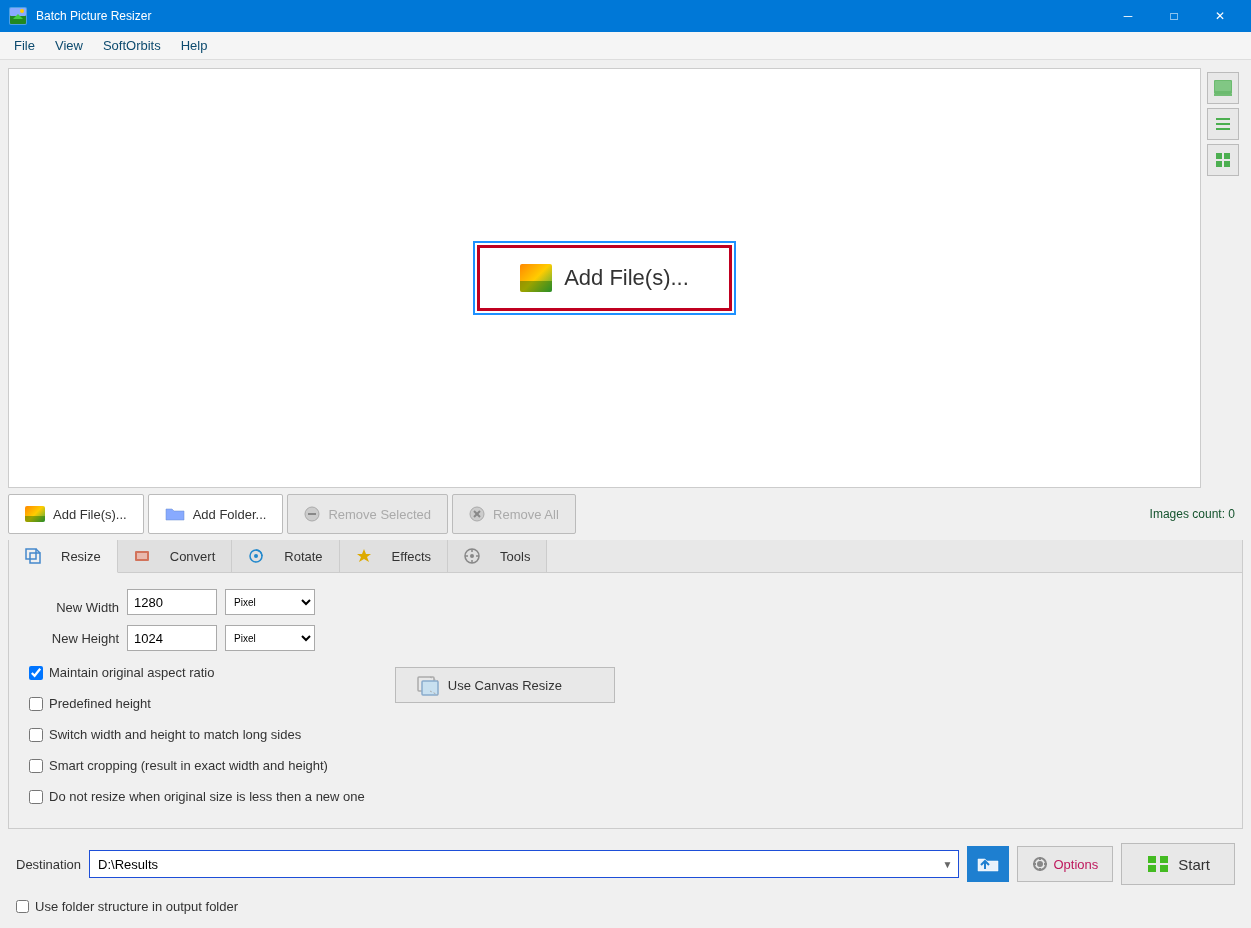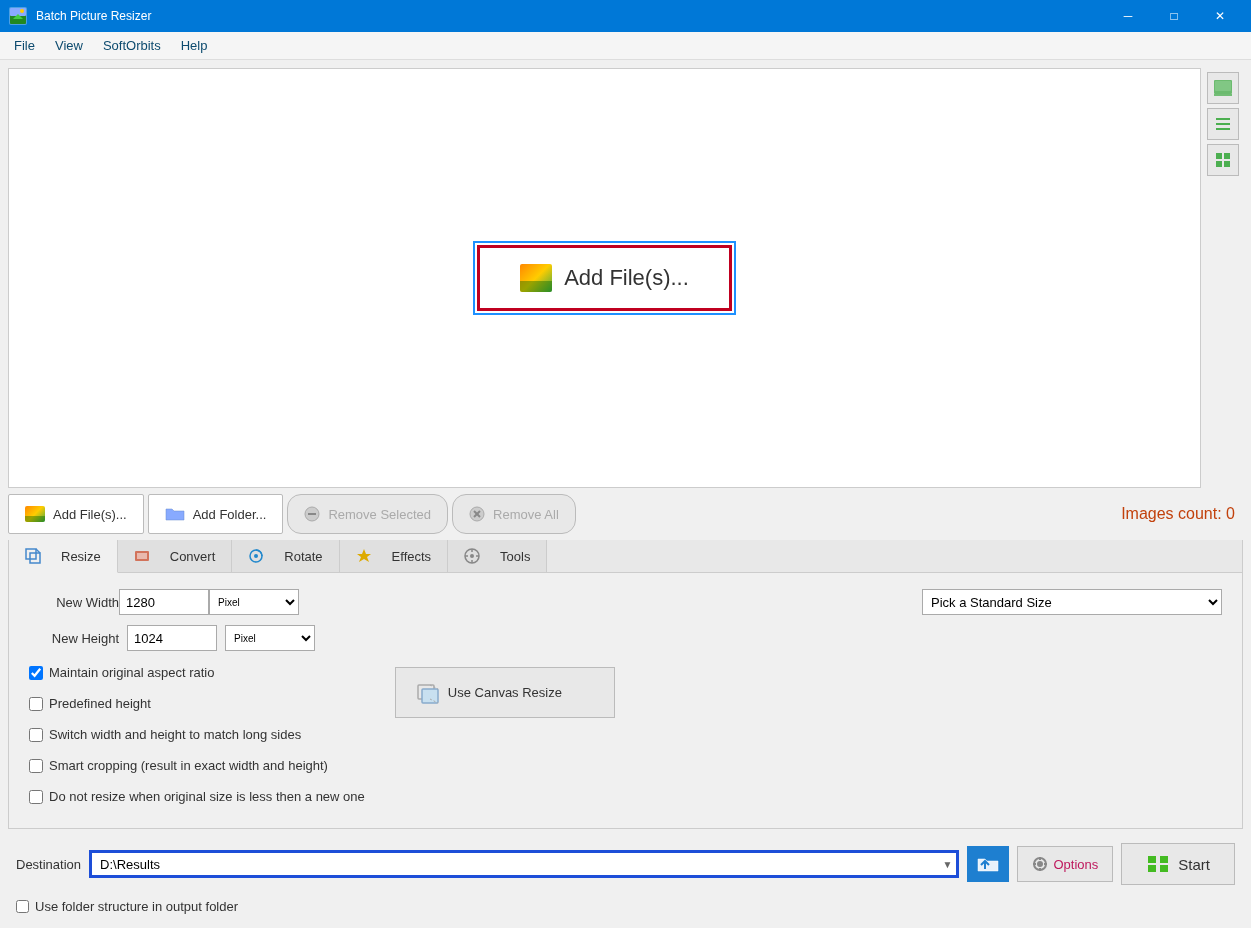--- a/index.html
+++ b/index.html
@@ -166,26 +166,25 @@
       color: #555;
       border-radius: 2px;
     }
     .toolbar-btn.active {
       background: white;
       color: #333;
     }
     .toolbar-btn.disabled {
       color: #aaa;
       cursor: default;
-      border-radius: 14px;
     }
     .toolbar-spacer { flex: 1; }
     .images-count {
-      font-size: 16px;
-      color: #c2410c;
+      font-size: 12px;
+      color: #14532d;
       padding: 0 8px;
     }
 
     
     .tab-panel {
       background: #f0f0f0;
       border: 1px solid #ccc;
       border-top: none;
       flex-shrink: 0;
     }
@@ -275,42 +274,42 @@
     .canvas-resize-btn {
       display: flex;
       align-items: center;
       gap: 8px;
       padding: 10px 20px;
       background: #e8e8e8;
       border: 1px solid #bbb;
       cursor: pointer;
       font-size: 13px;
       color: #333;
-      height: 51px;
+      height: 36px;
       min-width: 220px;
     }
 
     
     .bottom-bar {
       display: flex;
       align-items: center;
       gap: 8px;
       padding: 8px;
       background: #f0f0f0;
       flex-shrink: 0;
     }
     .dest-label {
       font-size: 13px;
       color: #333;
       flex-shrink: 0;
     }
     .dest-input {
       flex: 1;
       height: 28px;
-      border: 3px solid #1d4ed8;
+      border: 1px solid #1d4ed8;
       background: white;
       padding: 2px 8px;
       font-size: 13px;
     }
     .dest-select-wrapper {
       flex: 1;
       position: relative;
       display: flex;
       align-items: center;
     }
@@ -504,39 +503,30 @@
           <line x1="8" y1="12" x2="8" y2="15" stroke="#888" stroke-width="1.5"></line>
           <line x1="1" y1="8" x2="4" y2="8" stroke="#888" stroke-width="1.5"></line>
           <line x1="12" y1="8" x2="15" y2="8" stroke="#888" stroke-width="1.5"></line>
         </svg>
         <span>Tools</span>
       </div>
     </div>
 
     <div class="resize-content">
 
-      <div style="display:flex; align-items:center; margin-bottom:10px;">
+      <div style="display:flex; align-items:flex-end; gap:8px; margin-bottom:10px;">
         <label class="form-label">New Width</label>
         <input type="text" class="form-input" value="1280" style="">
         <select class="form-select">
           <option>Pixel</option>
           <option>Percent</option>
           <option>Centimeter</option>
           <option>Inch</option>
         </select>
         <div style="flex:1;"></div>
-        <select class="standard-size-select">
-          <option>Pick a Standard Size</option>
-          <option>640x480</option>
-          <option>800x600</option>
-          <option>1024x768</option>
-          <option>1280x720</option>
-          <option>1280x1024</option>
-          <option>1920x1080</option>
-        </select>
       </div>
 
       <div style="display:flex; align-items:center; gap:8px; margin-bottom:14px;">
         <label class="form-label">New Height</label>
         <input type="text" class="form-input" value="1024" style="">
         <select class="form-select">
           <option>Pixel</option>
           <option>Percent</option>
           <option>Centimeter</option>
           <option>Inch</option>

